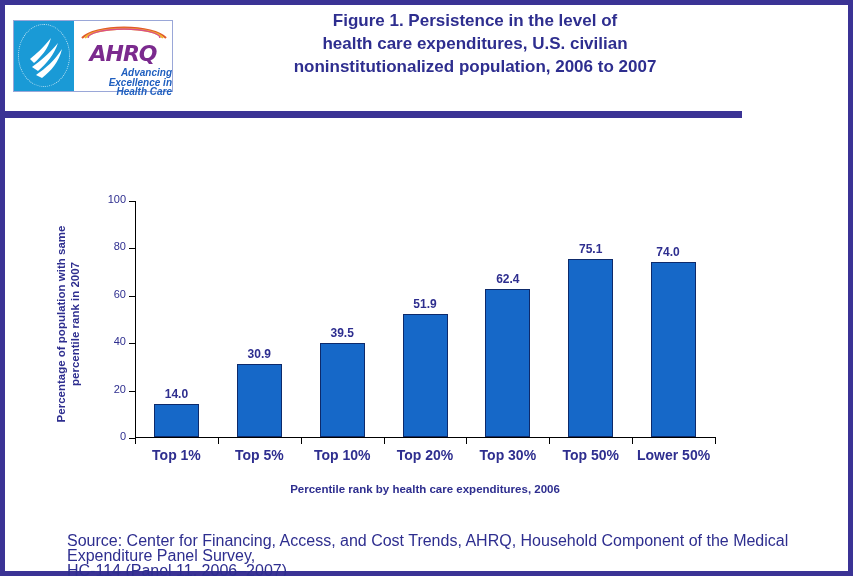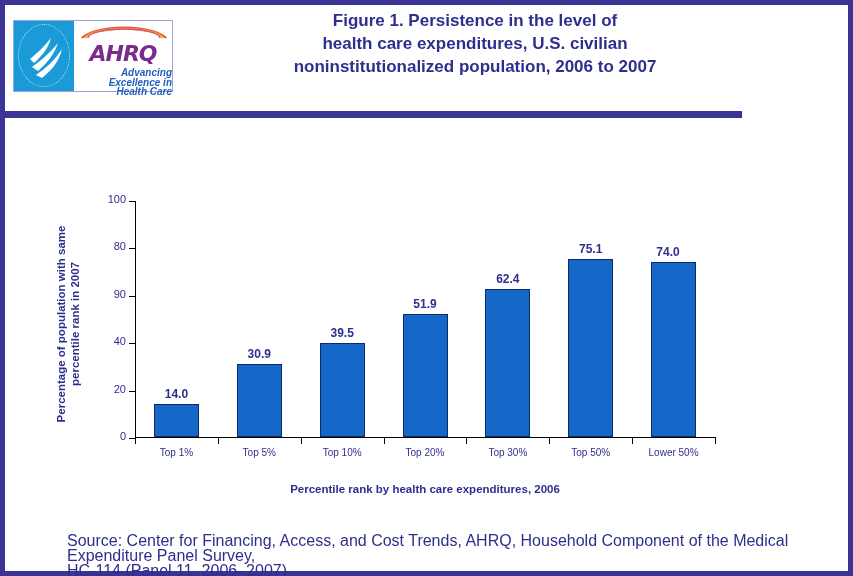--- a/index.html
+++ b/index.html
@@ -199,23 +199,24 @@
     width: 70px;
     text-align: center;
     font-size: 12px;
     font-weight: bold;
     color: #2e2e8f;
   }
   .cat-label {
     position: absolute;
     width: 90px;
     text-align: center;
-    font-size: 10px;
+    font-size: 14px;
     color: #2e2e8f;
     top: 246px;
+    font-weight: bold;
   }
 
   #x-title {
     position: absolute;
     left: 130px;
     top: 358px;
     width: 580px;
     text-align: center;
     color: #2e2e8f;
     font-weight: bold;
@@ -287,21 +288,21 @@
           <div class="ytick-wrap" style="top: 189.6px;">
             <div class="ytick"></div>
             <div class="ytick-label">20</div>
           </div>
           <div class="ytick-wrap" style="top: 142.2px;">
             <div class="ytick"></div>
             <div class="ytick-label">40</div>
           </div>
           <div class="ytick-wrap" style="top: 94.8px;">
             <div class="ytick"></div>
-            <div class="ytick-label">90</div>
+            <div class="ytick-label">60</div>
           </div>
           <div class="ytick-wrap" style="top: 47.4px;">
             <div class="ytick"></div>
             <div class="ytick-label">80</div>
           </div>
           <div class="ytick-wrap" style="top: 0px;">
             <div class="ytick"></div>
             <div class="ytick-label">100</div>
           </div>
         </div>

